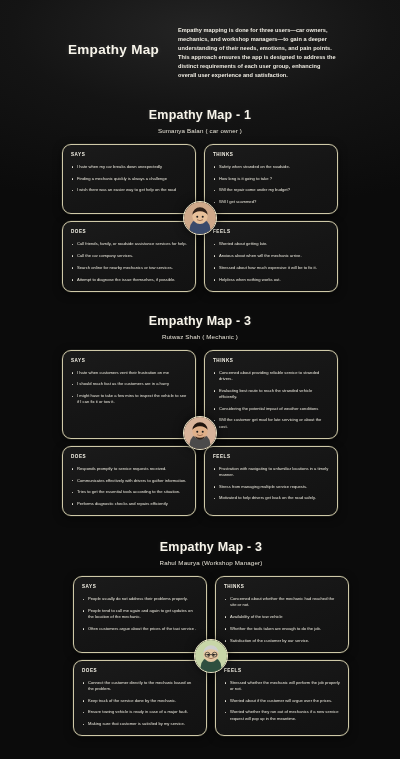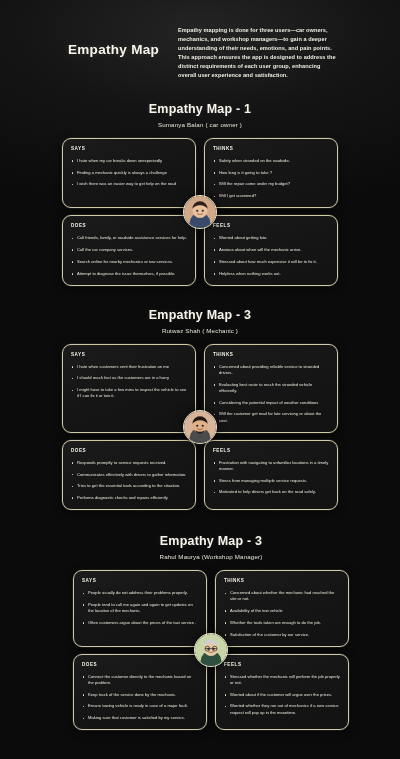--- a/index.html
+++ b/index.html
@@ -99,21 +99,21 @@
     width:34px; height:34px;
     border-radius:50%;
     border:1.2px solid #e8e2c4;
     overflow:hidden;
     z-index:5;
     box-shadow:0 0 10px rgba(0,0,0,.6);
   }
   .avatar svg { display:block; width:100%; height:100%; }
 
   
-  .sec1 { margin-top:6px; }
+  .sec1 { margin-top:12px; }
   .sec2 { margin-top:22px; }
   .sec3 { margin-top:24px;padding-left:22px; }
 </style>
 </head>
 <body>
 
 <div class="page">
 
   <div class="header">
     <div class="header-title">Empathy Map</div>

